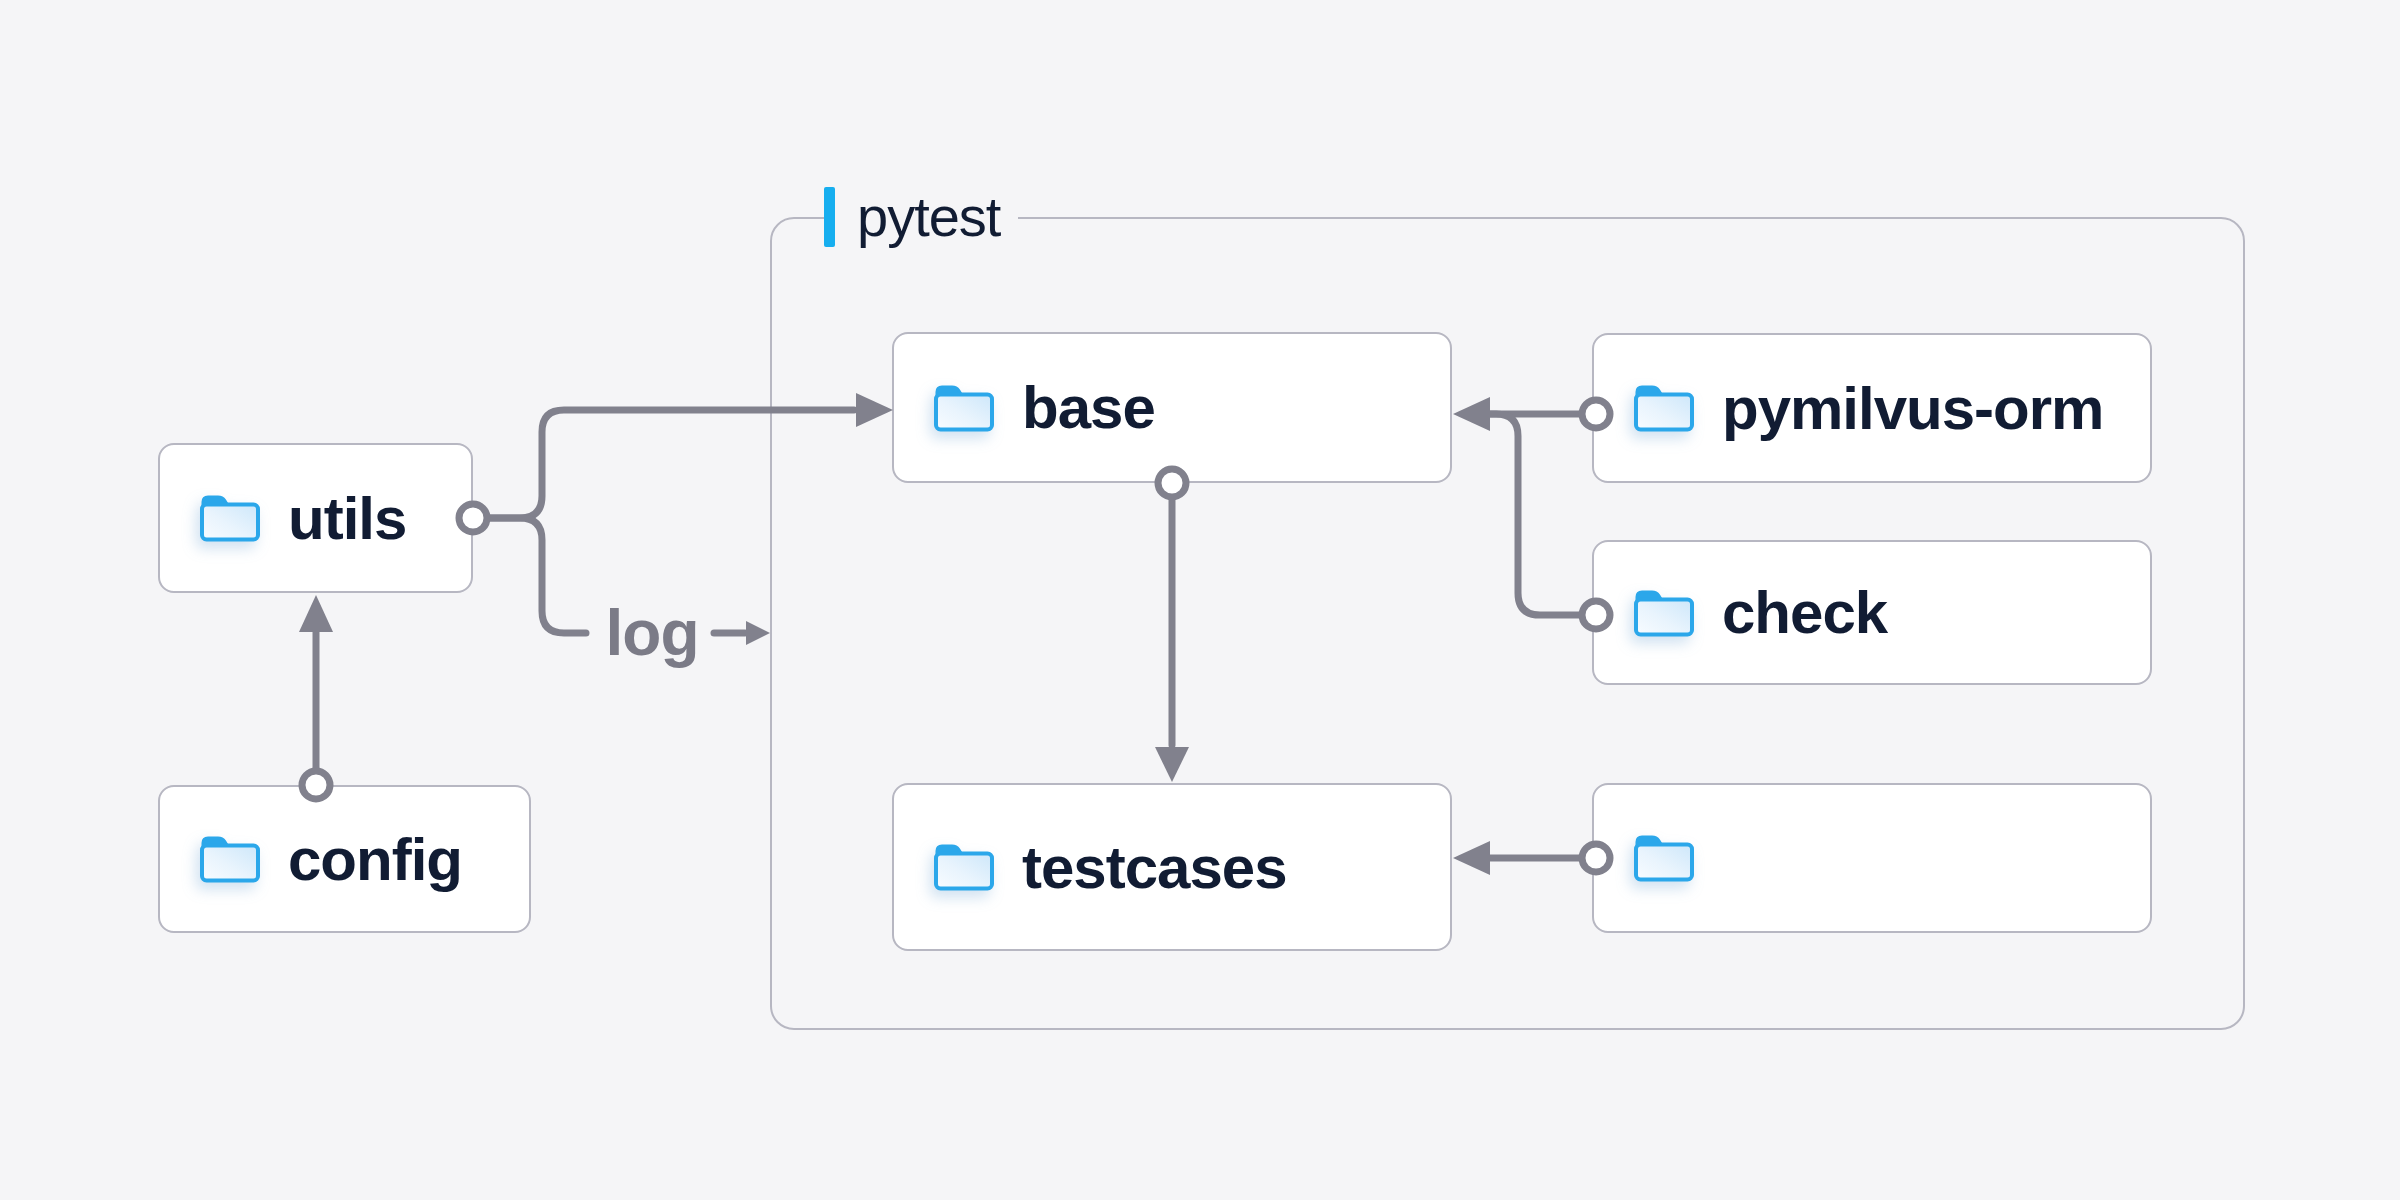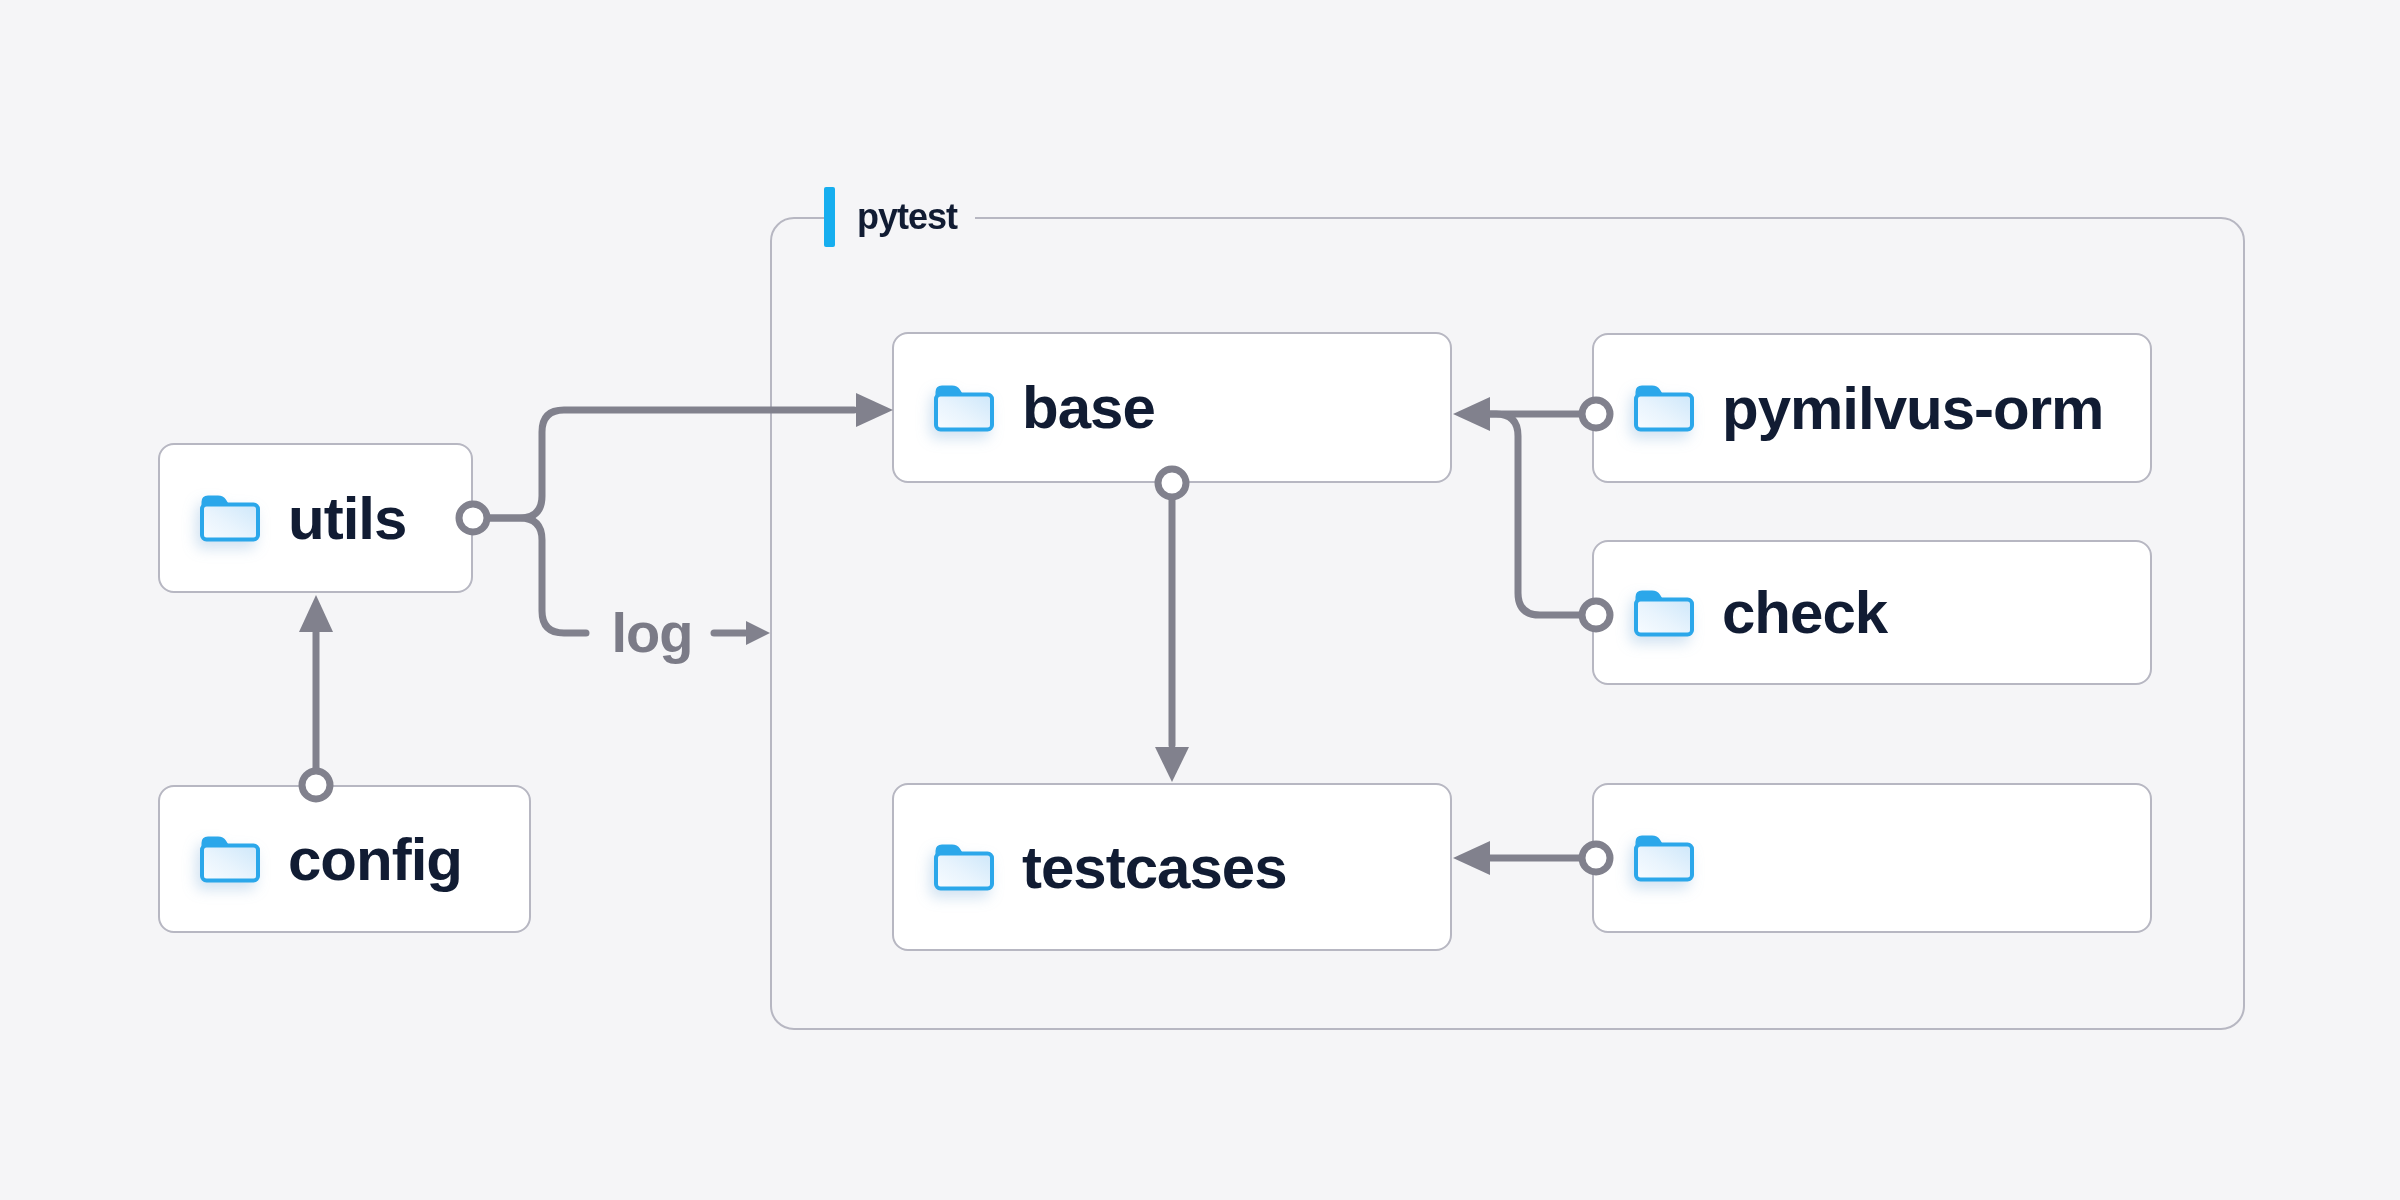--- a/index.html
+++ b/index.html
@@ -35,22 +35,22 @@
     padding-right: 18px;
     z-index: 2;
   }
   .accent-bar {
     width: 11px; height: 60px;
     background: #16AEEF;
     border-radius: 2px;
     flex: 0 0 auto;
   }
   .group-label-text {
-    font-size: 36px;
-    font-weight: 700;
+    font-size: 56px;
+    font-weight: 400;
     color: #111C33;
     letter-spacing: -1px;
     line-height: 62px;
     white-space: nowrap;
   }
   .node {
     position: absolute;
     background: #FFFFFF;
     border: 2px solid #B7B7C2;
     border-radius: 16px;
@@ -71,21 +71,21 @@
   .folder {
     flex: 0 0 auto;
     filter: drop-shadow(-4px 7px 7px rgba(70, 140, 200, 0.25));
   }
   .edge-label {
     position: absolute;
     left: 596px; top: 600px;
     width: 112px; height: 66px;
     text-align: center;
     line-height: 66px;
-    font-size: 56px;
+    font-size: 64px;
     font-weight: 700;
     color: #7B7B87;
     letter-spacing: -1px;
     z-index: 2;
   }
   .overlay {
     position: absolute;
     left: 0; top: 0;
     width: 2400px; height: 1200px;
     z-index: 3;

